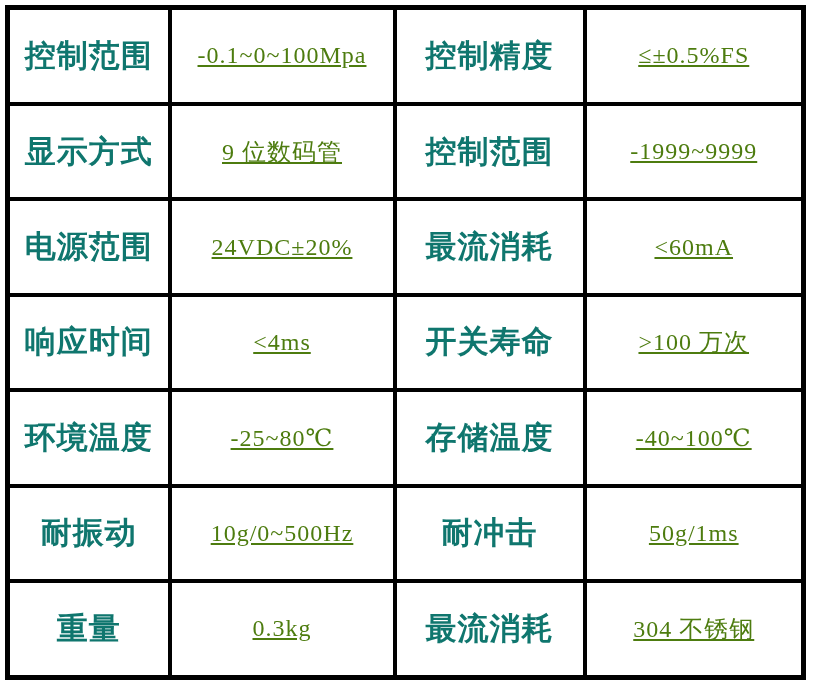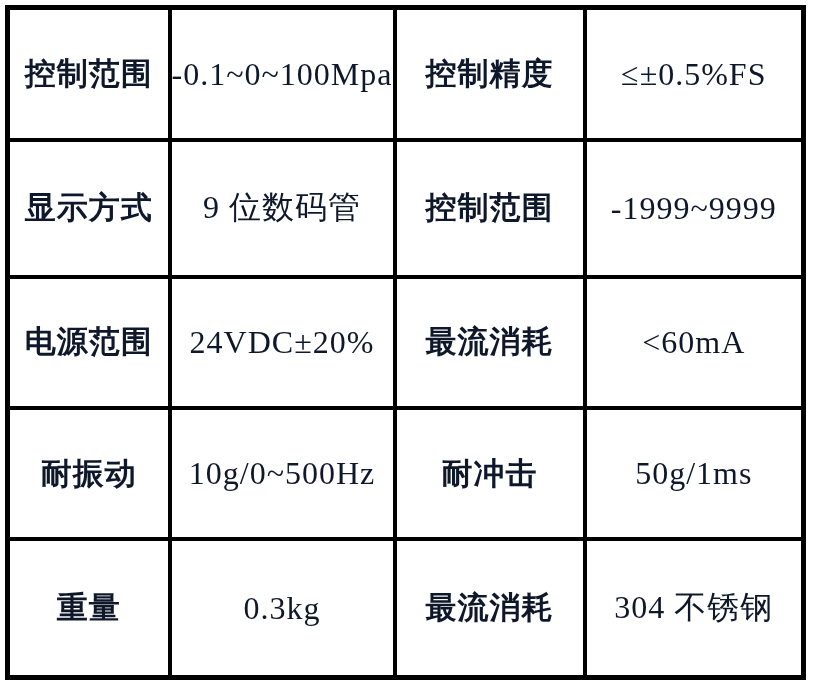--- a/index.html
+++ b/index.html
@@ -29,28 +29,29 @@
     border: 4px solid #000000;
     text-align: center;
     vertical-align: middle;
     padding: 0;
     overflow: hidden;
     white-space: nowrap;
   }
   td.label {
     font-weight: bold;
     font-size: 31px;
-    color: #0f172a;
+    color: #0f766e;
     letter-spacing: 1px;
   }
   td.value {
     font-weight: normal;
-    font-size: 32px;
-    color: #0f172a;
+    font-size: 24px;
+    color: #4d7c0f;
     letter-spacing: 1px;
+    text-decoration: underline;
   }
   col.c0 { width: 162px; }
   col.c1 { width: 225px; }
   col.c2 { width: 190px; }
   col.c3 { width: 219px; }
 </style>
 </head>
 <body>
 
 <div class="page">
@@ -74,20 +75,32 @@
           <td class="label">控制范围</td>
           <td class="value">-1999~9999</td>
         </tr>
         <tr>
           <td class="label">电源范围</td>
           <td class="value">24VDC±20%</td>
           <td class="label">最流消耗</td>
           <td class="value">&lt;60mA</td>
         </tr>
         <tr>
+          <td class="label">响应时间</td>
+          <td class="value">&lt;4ms</td>
+          <td class="label">开关寿命</td>
+          <td class="value">&gt;100 万次</td>
+        </tr>
+        <tr>
+          <td class="label">环境温度</td>
+          <td class="value">-25~80℃</td>
+          <td class="label">存储温度</td>
+          <td class="value">-40~100℃</td>
+        </tr>
+        <tr>
           <td class="label">耐振动</td>
           <td class="value">10g/0~500Hz</td>
           <td class="label">耐冲击</td>
           <td class="value">50g/1ms</td>
         </tr>
         <tr>
           <td class="label">重量</td>
           <td class="value">0.3kg</td>
           <td class="label">最流消耗</td>
           <td class="value">304 不锈钢</td>

